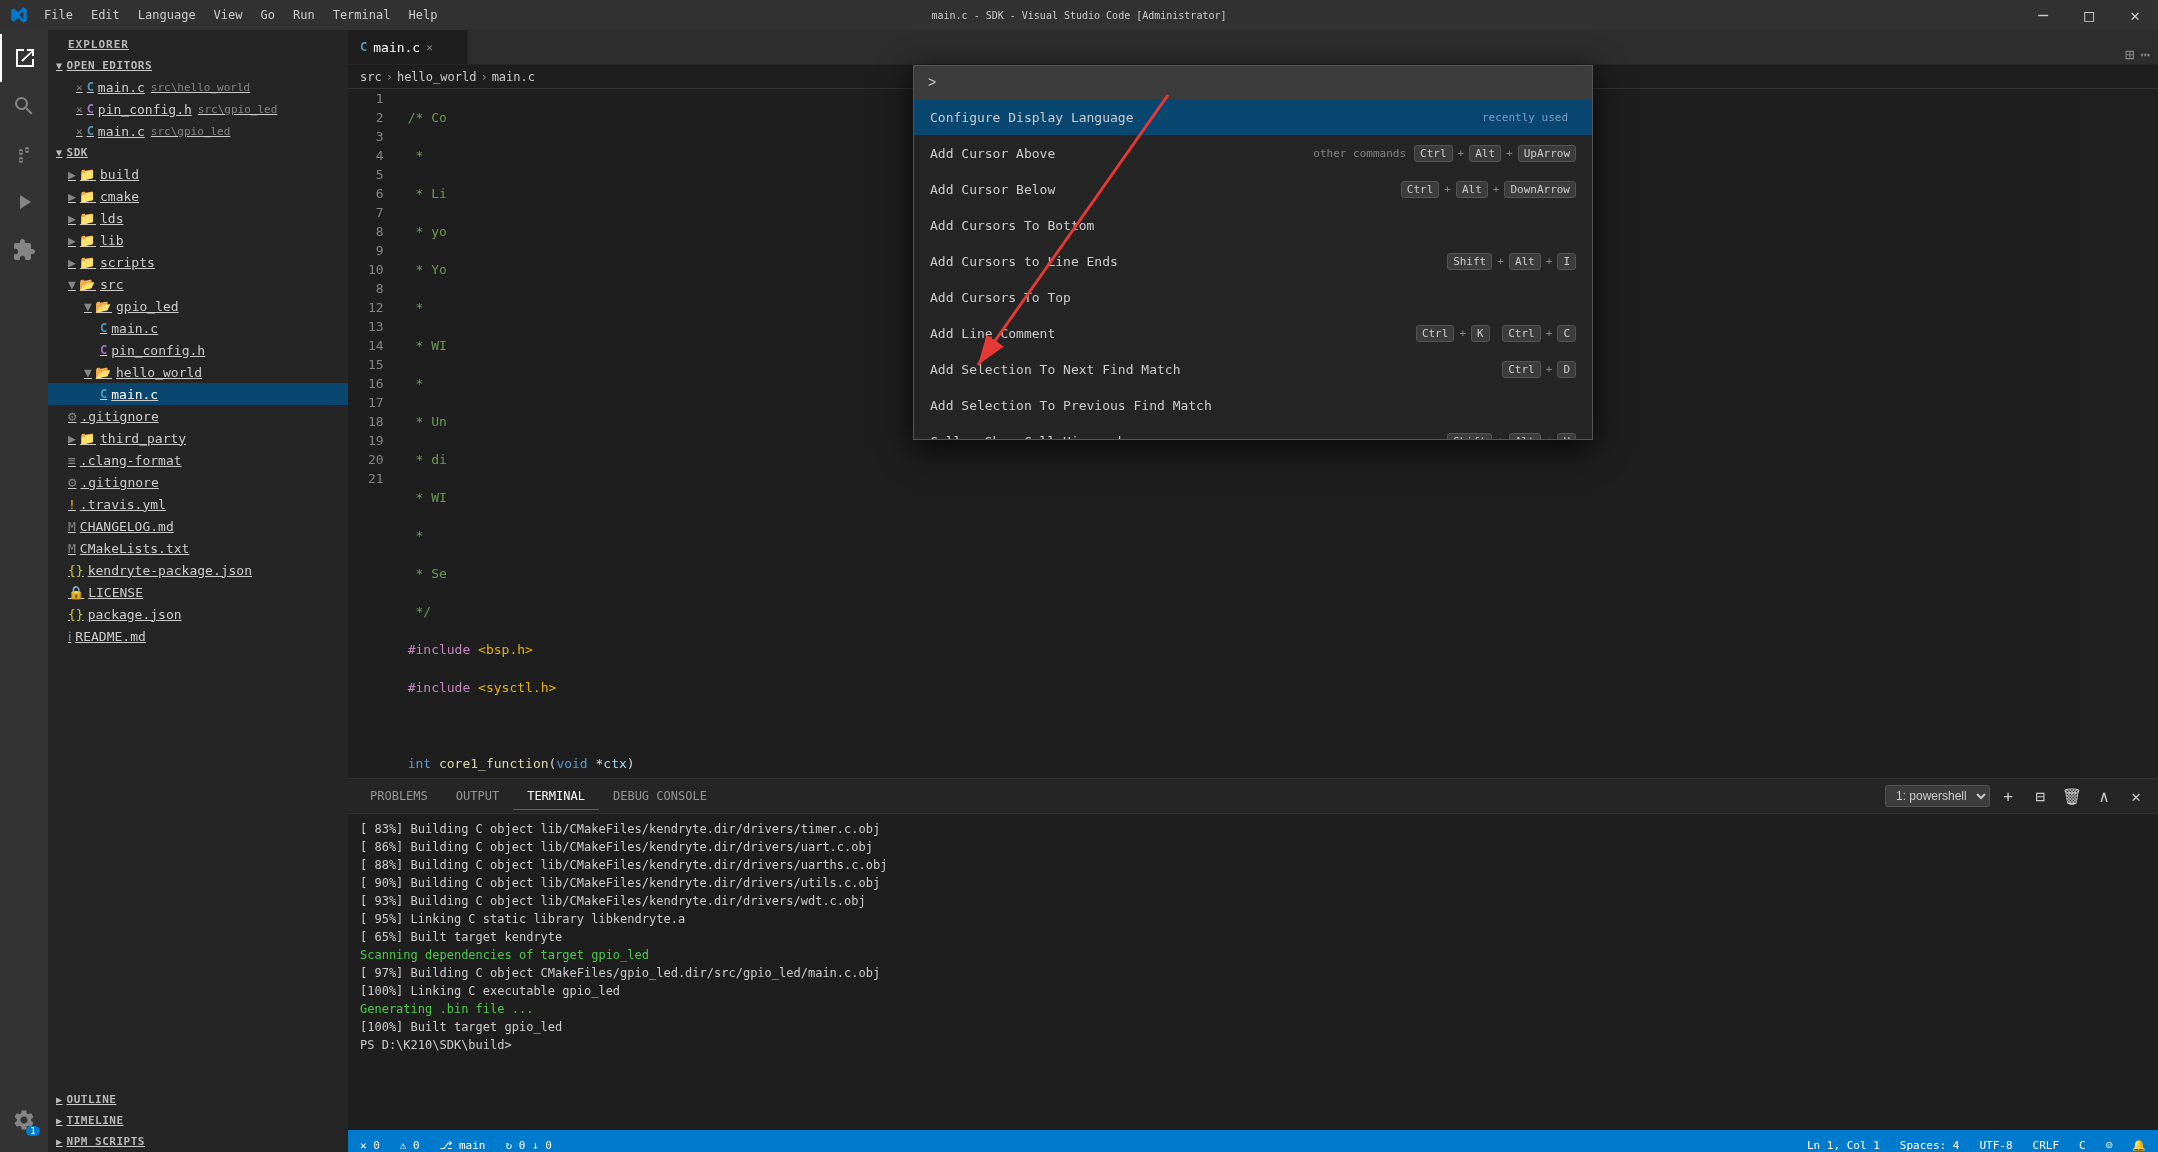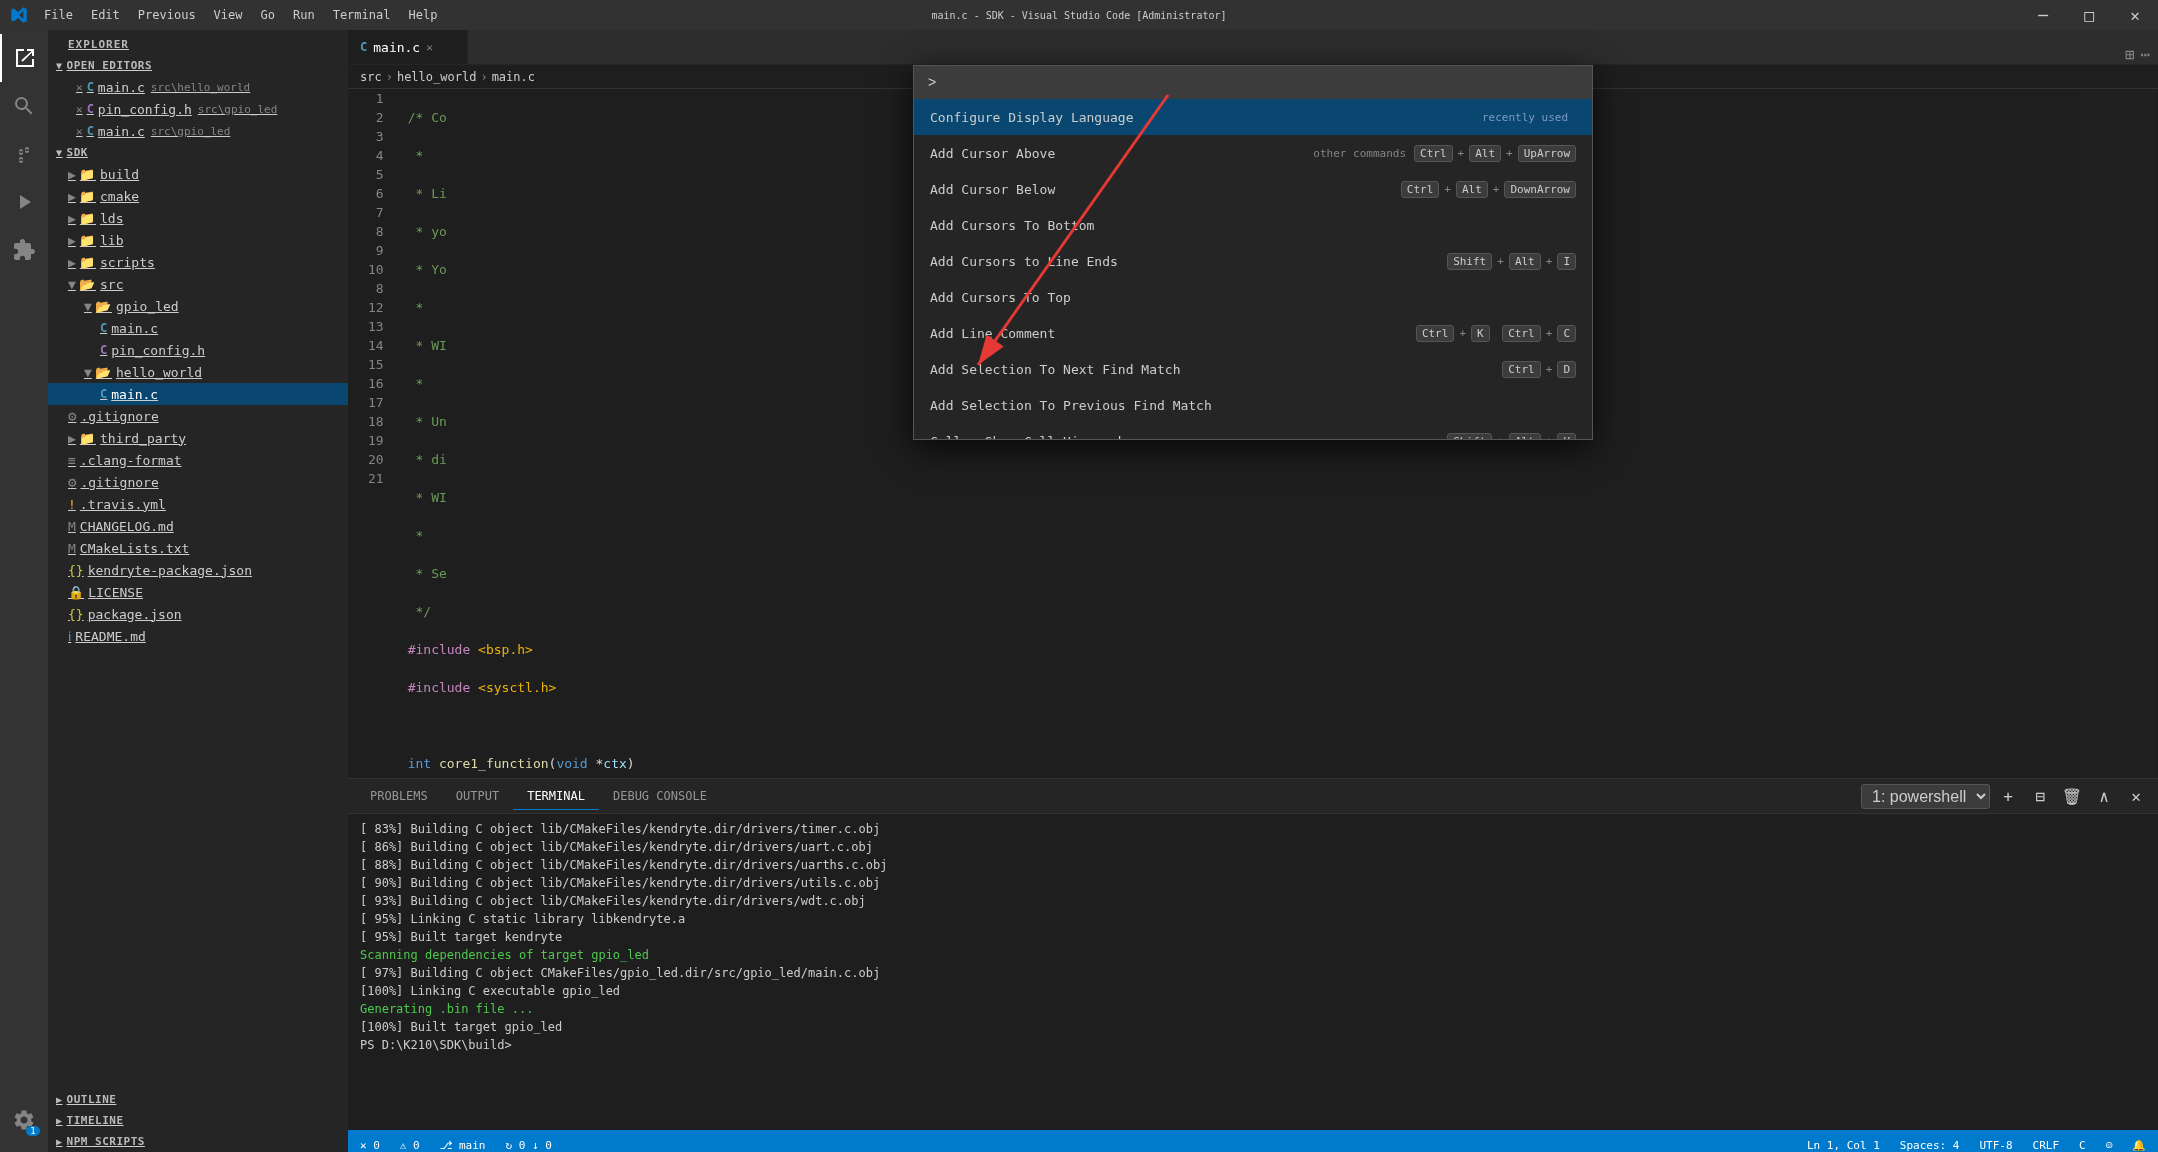--- a/index.html
+++ b/index.html
@@ -366,21 +366,21 @@
       cursor: pointer;
       color: #cccccc;
       border-radius: 3px;
       font-size: 16px;
     }
     .terminal-select {
       background: #3c3c3c;
       color: #cccccc;
       border: 1px solid #555;
       padding: 2px 6px;
-      font-size: 16px;
+      font-size: 12px;
       cursor: pointer;
       border-radius: 3px;
     }
     .terminal-content {
       flex: 1;
       padding: 6px 12px;
       font-family: 'Consolas', monospace;
       font-size: 12px;
       color: #cccccc;
       overflow-y: auto;
@@ -432,21 +432,21 @@
 </head>
 <body>
 
 <div class="titlebar">
   <svg class="titlebar-logo" viewBox="0 0 100 100">
     <path d="M74.1 7.3L45.7 33.8 20.4 14.2 7.3 21.1v57.8l13.1 6.9 25.3-19.6 28.4 26.5 18.6-8.7V16L74.1 7.3zm0 64.9L50.5 50l23.6-22.2v44.4z" fill="#007acc"></path>
   </svg>
   <div class="titlebar-menus">
     <div class="titlebar-menu-item">File</div>
     <div class="titlebar-menu-item">Edit</div>
-    <div class="titlebar-menu-item">Previous</div>
+    <div class="titlebar-menu-item">Language</div>
     <div class="titlebar-menu-item">View</div>
     <div class="titlebar-menu-item">Go</div>
     <div class="titlebar-menu-item">Run</div>
     <div class="titlebar-menu-item">Terminal</div>
     <div class="titlebar-menu-item">Help</div>
   </div>
   <div class="titlebar-title">main.c - SDK - Visual Studio Code [Administrator]</div>
   <div class="titlebar-controls">
     <div class="titlebar-btn">─</div>
     <div class="titlebar-btn">□</div>
@@ -856,21 +856,21 @@
           <div class="terminal-ctrl-btn">✕</div>
         </div>
       </div>
       <div class="terminal-content">
         <div class="terminal-line">[ 83%] Building C object lib/CMakeFiles/kendryte.dir/drivers/timer.c.obj</div>
         <div class="terminal-line">[ 86%] Building C object lib/CMakeFiles/kendryte.dir/drivers/uart.c.obj</div>
         <div class="terminal-line">[ 88%] Building C object lib/CMakeFiles/kendryte.dir/drivers/uarths.c.obj</div>
         <div class="terminal-line">[ 90%] Building C object lib/CMakeFiles/kendryte.dir/drivers/utils.c.obj</div>
         <div class="terminal-line">[ 93%] Building C object lib/CMakeFiles/kendryte.dir/drivers/wdt.c.obj</div>
         <div class="terminal-line">[ 95%] Linking C static library libkendryte.a</div>
-        <div class="terminal-line">[ 95%] Built target kendryte</div>
+        <div class="terminal-line">[ 65%] Built target kendryte</div>
         <div class="terminal-line success">Scanning dependencies of target gpio_led</div>
         <div class="terminal-line">[ 97%] Building C object CMakeFiles/gpio_led.dir/src/gpio_led/main.c.obj</div>
         <div class="terminal-line">[100%] Linking C executable gpio_led</div>
         <div class="terminal-line success">Generating .bin file ...</div>
         <div class="terminal-line">[100%] Built target gpio_led</div>
         <div class="terminal-line prompt">PS D:\K210\SDK\build&gt; </div>
       </div>
     </div>
 
     <div class="status-bar">

